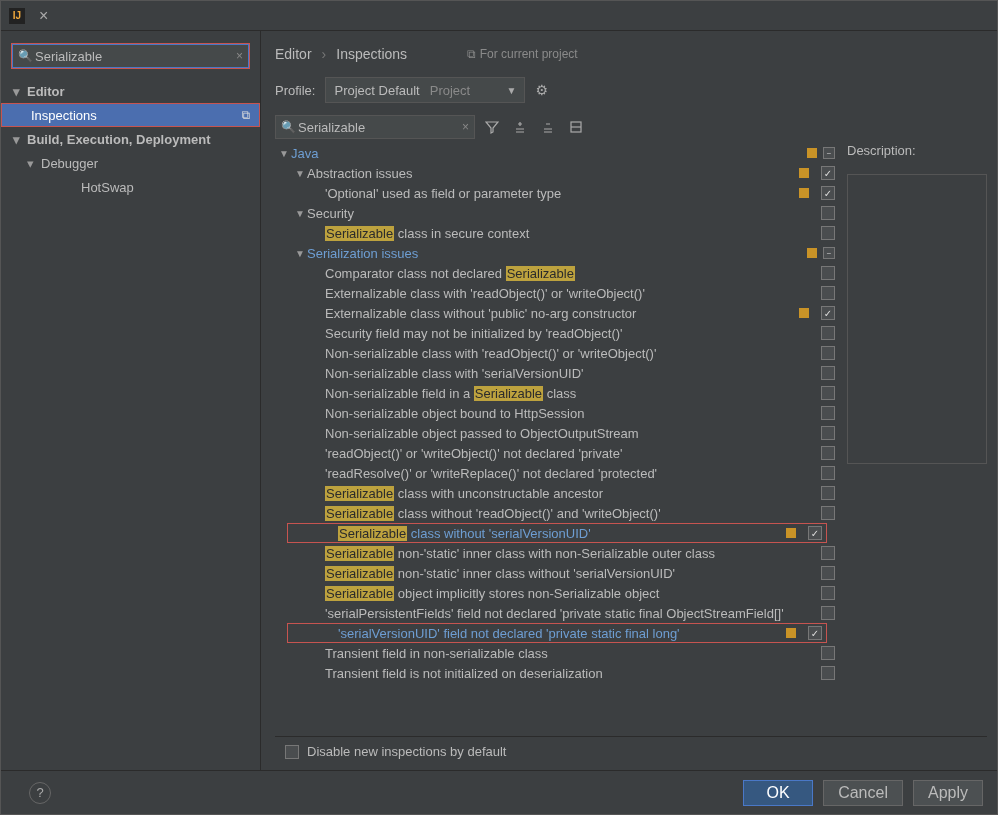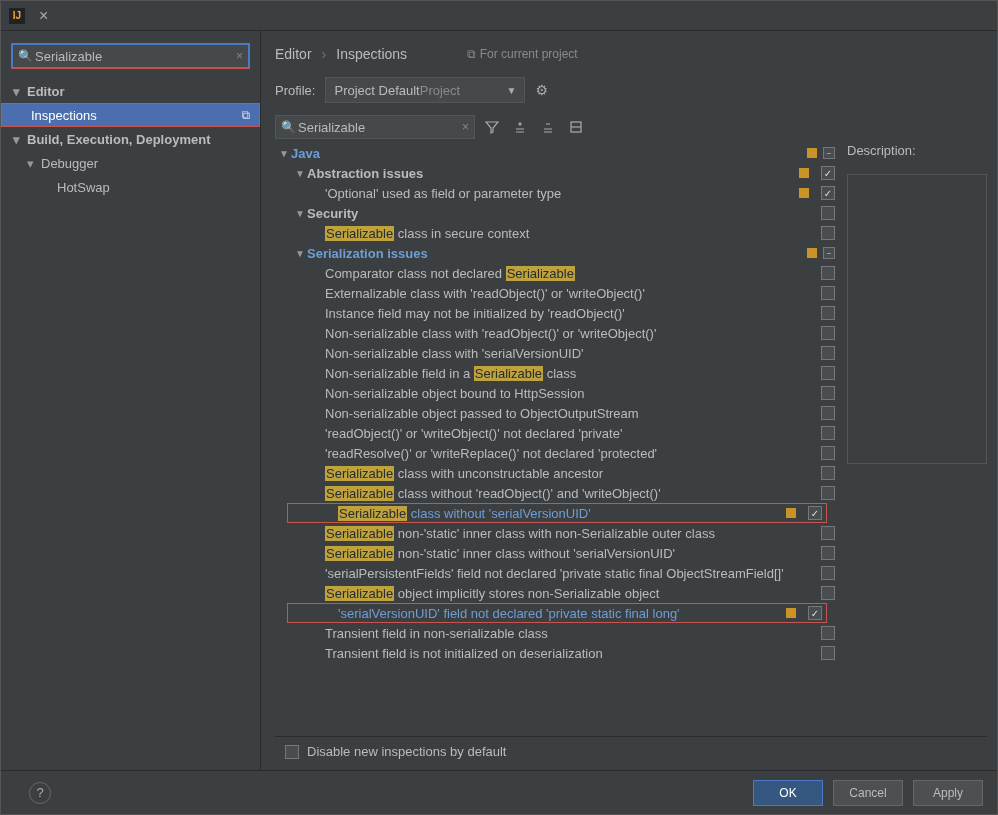--- a/index.html
+++ b/index.html
@@ -47,53 +47,53 @@
   .tree .node .copy{color:#ddd;font-size:12px;padding-right:10px}
   
   .main{flex:1;display:flex;flex-direction:column;padding:8px 10px 4px 14px}
   .crumbs{display:flex;align-items:center;gap:10px;height:30px;font-size:14px}
   .crumbs .sep{color:#777}
   .crumbs .muted{color:var(--text-dim);font-size:12px;display:flex;align-items:center;gap:4px}
   .profile-row{display:flex;align-items:center;gap:10px;height:34px;margin:4px 0}
   .profile-row label{color:var(--text)}
   .profile-select{display:flex;align-items:center;background:#45494a;border:1px solid #555;height:24px;padding:12px 8px;min-width:200px;cursor:pointer}
   .profile-select .pn{color:var(--text)}
-  .profile-select .pt{color:#8a8a8a;margin-left:0;flex:1}
+  .profile-select .pt{color:#8a8a8a;margin-left:10px;flex:1}
   .profile-select .chev{color:#aaa;font-size:10px}
   .gear{color:#aaa;cursor:pointer;font-size:14px}
   .toolbar-row{display:flex;align-items:center;gap:6px;height:32px}
   .search2{position:relative;flex:0 0 200px}
   .search2 input{width:100%;height:24px;background:#45494a;border:1px solid #555;color:var(--text);padding:0 22px;font-size:13px}
   .tb-icon{width:22px;height:22px;display:flex;align-items:center;justify-content:center;color:#aaa;cursor:pointer}
   
   .insp-wrap{flex:1;display:flex;gap:8px;overflow:hidden}
   .insp-tree{flex:1;overflow:auto;font-size:13px}
   .insp-row{display:flex;align-items:center;height:20px;padding-right:4px}
   .insp-row .chev{width:14px;text-align:center;color:#999;font-size:10px}
   .insp-row .txt{flex:1;white-space:nowrap}
   .insp-row.h1{padding-left:2px}
   .insp-row.h2{padding-left:18px}
   .insp-row.leaf{padding-left:50px}
   .insp-row .link{color:var(--link)}
-  .insp-row .bold{font-weight:bold}
+  .insp-row .bold{font-weight:normal}
   .insp-row.redbox{border:1px solid var(--red);margin:0 12px}
   .hl{background:var(--hl-yellow);color:var(--hl-text);padding:0 1px}
   .sq{width:10px;height:10px;display:inline-block}
   .sq-orange{background:#c99327}
   .sq-box{width:12px;height:12px;border:1px solid #777;background:#4a4d4f;display:flex;align-items:center;justify-content:center;font-size:8px;color:#ccc}
   .cb{width:14px;height:14px;border:1px solid #777;background:#4a4d4f;display:inline-flex;align-items:center;justify-content:center;color:#ddd;font-size:10px;margin-left:6px}
   .cb.checked::after{content:"✓"}
   .rcol{display:flex;align-items:center;gap:6px;width:40px;justify-content:flex-end}
   .desc-pane{width:140px}
   .desc-pane .hdr{color:var(--text);margin-bottom:16px}
   .desc-box{border:1px solid #555;height:290px;background:#3c3f41}
   
   .footer-opt{display:flex;align-items:center;gap:8px;height:30px;padding:0 4px;border-top:1px solid var(--border)}
   .buttons{height:44px;display:flex;align-items:center;justify-content:flex-end;gap:10px;padding:0 14px;border-top:1px solid var(--border)}
-  .btn{height:26px;min-width:70px;padding:0 14px;background:#4c5052;border:1px solid #666;color:var(--text);font-size:12px;cursor:pointer}
+  .btn{height:26px;min-width:70px;padding:0 14px;background:#4c5052;border:1px solid #666;color:var(--text);font-size:16px;cursor:pointer}
   .btn-primary{background:#365880;border-color:#4a78c7;color:#fff}
   .help{width:22px;height:22px;border:1px solid #666;border-radius:50%;display:flex;align-items:center;justify-content:center;color:#aaa;margin-right:auto;margin-left:14px;cursor:pointer}
 </style>
 </head>
 <body>
 
 <div class="titlebar">
   <div class="app-icon">IJ</div>
   <div class="close-x">×</div>
 </div>
@@ -116,21 +116,21 @@
         <span class="copy">⧉</span>
       </div>
       <div class="node bold">
         <span class="chevron">▾</span>
         <span class="lbl">Build, Execution, Deployment</span>
       </div>
       <div class="node" style="padding-left:26px">
         <span class="chevron">▾</span>
         <span class="lbl">Debugger</span>
       </div>
-      <div class="node" style="padding-left:56px">
+      <div class="node" style="padding-left:80px">
         <span class="lbl">HotSwap</span>
       </div>
     </div>
   </div>
 
   <div class="main">
     <div class="crumbs">
       <span>Editor</span>
       <span class="sep">›</span>
       <span>Inspections</span>
@@ -233,21 +233,28 @@
                 <span class="cb"></span>
               </span>
             </div>
             <div class="insp-row leaf">
               <span class="txt">Externalizable class with 'readObject()' or 'writeObject()'</span>
               <span class="rcol">
                 <span class="cb"></span>
               </span>
             </div>
             <div class="insp-row leaf">
-              <span class="txt">Instance field may not be initialized by 'readObject()'</span>
+              <span class="txt">Externalizable class without 'public' no-arg constructor</span>
+              <span class="rcol">
+                <span class="sq sq-orange"></span>
+                <span class="cb checked"></span>
+              </span>
+            </div>
+            <div class="insp-row leaf">
+              <span class="txt">Security field may not be initialized by 'readObject()'</span>
               <span class="rcol">
                 <span class="cb"></span>
               </span>
             </div>
             <div class="insp-row leaf">
               <span class="txt">Non-serializable class with 'readObject()' or 'writeObject()'</span>
               <span class="rcol">
                 <span class="cb"></span>
               </span>
             </div>
@@ -312,27 +319,27 @@
                 <span class="cb"></span>
               </span>
             </div>
             <div class="insp-row leaf">
               <span class="txt"><span class="hl">Serializable</span><span> non-'static' inner class without 'serialVersionUID'</span></span>
               <span class="rcol">
                 <span class="cb"></span>
               </span>
             </div>
             <div class="insp-row leaf">
+              <span class="txt"><span class="hl">Serializable</span><span> object implicitly stores non-Serializable object</span></span>
+              <span class="rcol">
+                <span class="cb"></span>
+              </span>
+            </div>
+            <div class="insp-row leaf">
               <span class="txt">'serialPersistentFields' field not declared 'private static final ObjectStreamField[]'</span>
-              <span class="rcol">
-                <span class="cb"></span>
-              </span>
-            </div>
-            <div class="insp-row leaf">
-              <span class="txt"><span class="hl">Serializable</span><span> object implicitly stores non-Serializable object</span></span>
               <span class="rcol">
                 <span class="cb"></span>
               </span>
             </div>
             <div class="insp-row leaf redbox">
               <span class="txt link">'serialVersionUID' field not declared 'private static final long'</span>
               <span class="rcol">
                 <span class="sq sq-orange"></span>
                 <span class="cb checked"></span>
               </span>

